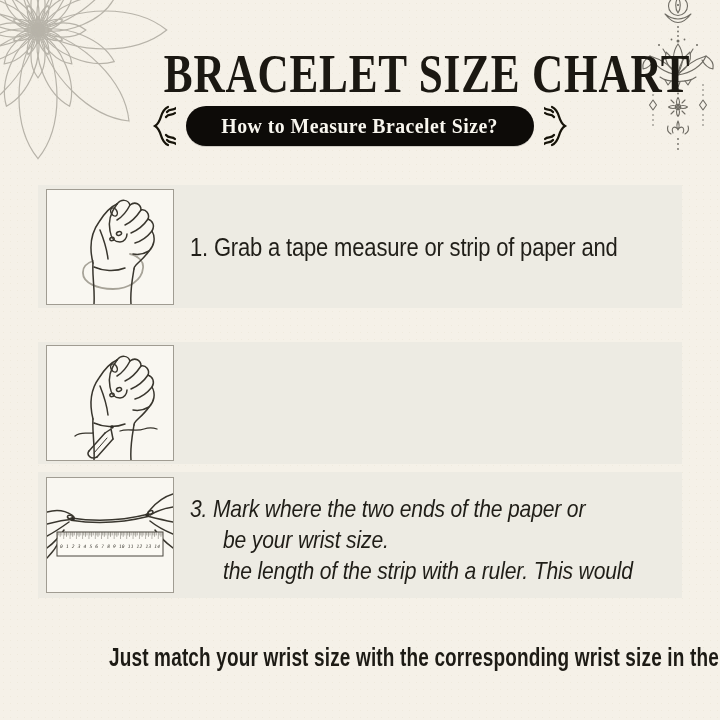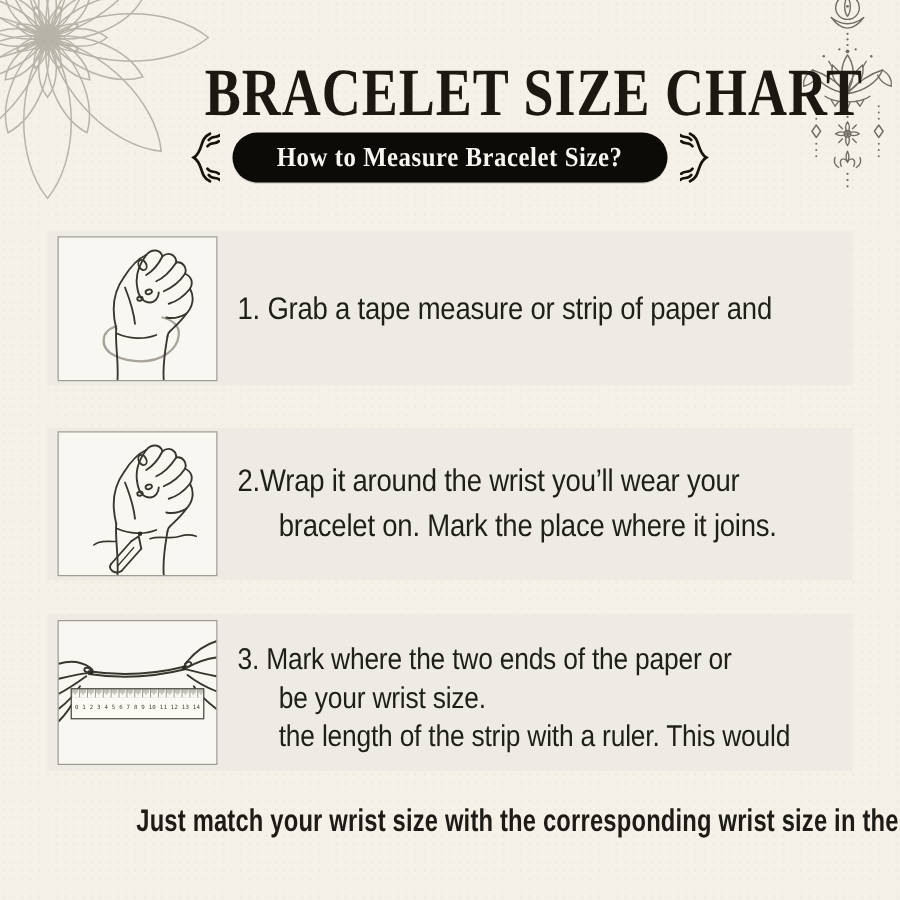--- a/index.html
+++ b/index.html
@@ -17,21 +17,21 @@
   .title-wrap{position:absolute;top:50px;left:0;width:100%;text-align:right;padding-left:36px;}
   .title-wrap h1{margin:0;font-family:"Liberation Serif", serif;font-weight:700;font-size:54px;line-height:48px;color:#1b1812;}
   .title-squeeze{display:inline-block;transform:scaleX(.80);transform-origin:center;letter-spacing:1px;white-space:nowrap;}
   .banner-row{position:absolute;top:103px;left:0;width:100%;display:flex;justify-content:center;align-items:center;gap:10px;}
   .pill{background:#0d0b08;border-radius:20px;height:40px;display:flex;align-items:center;padding:0 20px;box-shadow:0 1px 0 rgba(0,0,0,.15);text-align:center;}
   .pill span{font-family:"Liberation Serif", serif;font-weight:700;font-size:22px;color:#f8f6ee;display:inline-block;transform:scaleX(.9);transform-origin:center;white-space:nowrap;letter-spacing:.5px;}
   
   .band{position:absolute;left:38px;width:644px;background:#edebe3;}
   .band-1{top:185px;height:123px;}
   .band-2{top:342px;height:122px;}
-  .band-3{top:491px;height:126px;}
+  .band-3{top:472px;height:126px;font-style:italic;}
   .illus{position:absolute;left:8px;top:50%;transform:translateY(-50%);margin:0;width:126px;height:114px;background:#f9f7f1;border:1px solid #a09c92;}
   .illus svg{display:block;width:126px;height:114px;}
   .textblock{position:absolute;left:152px;top:0;bottom:0;right:-12px;display:flex;flex-direction:column;justify-content:center;}
   .band-3 .textblock{padding-top:8px;}
   .line{line-height:36px;font-size:25px;font-weight:500;color:#201e18;letter-spacing:-.2px;}
   .band-3 .line{line-height:31px;font-size:24px;}
   .line.cont{padding-left:33px;}
   .sqz{display:inline-block;transform:scaleX(.88);transform-origin:0 50%;white-space:nowrap;}
   
   .footer{position:absolute;top:638px;left:0;width:100%;text-align:center;}
@@ -234,24 +234,20 @@
           <path d="M73,85 C81,82 89,86 97,83 C103,81 107,82 110,83" stroke-width="1.3"></path>
           <path d="M58,87 L42,105"></path>
           <path d="M66,93 L50,111"></path>
           <path d="M42,105 C39,109 44,114 50,111"></path>
           <path d="M58,87 L64,83 M66,93 L64,83"></path>
           <path d="M60,92 L47,107" stroke-width="1"></path>
         </g>
         <circle cx="65" cy="81" r="1.8" fill="#2e2b25"></circle>
       </svg>
     </figure>
-    <div class="textblock">
-      <div class="line"><span class="sqz">2.Wrap it around the wrist you’ll wear your</span></div>
-      <div class="line cont"><span class="sqz">bracelet on. Mark the place where it joins.</span></div>
-    </div>
   </section>
 
   <section class="band band-3">
     <figure class="illus">
       <svg viewBox="0 0 126 114" aria-hidden="true">
         <defs>
           <pattern id="ticks" x="10" y="54" width="6.3" height="7" patternUnits="userSpaceOnUse">
             <path d="M0.3,0 V7 M1.6,0 V3.4 M3.15,0 V4.8 M4.7,0 V3.4" stroke="#5a574e" stroke-width="0.55" fill="none"></path>
           </pattern>
         </defs>

